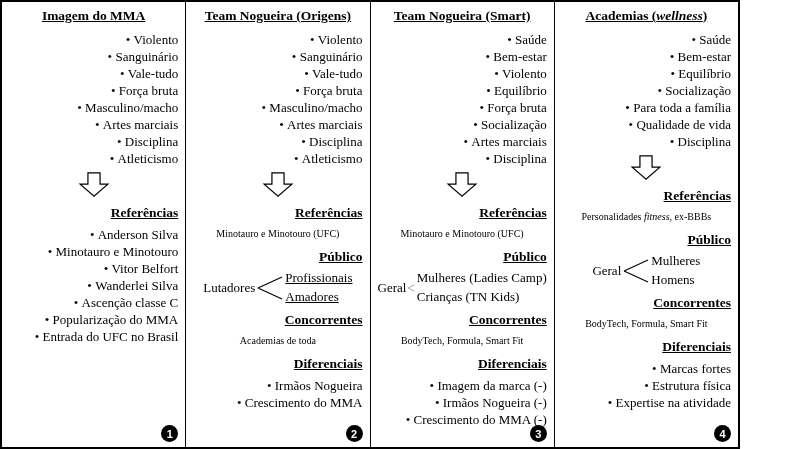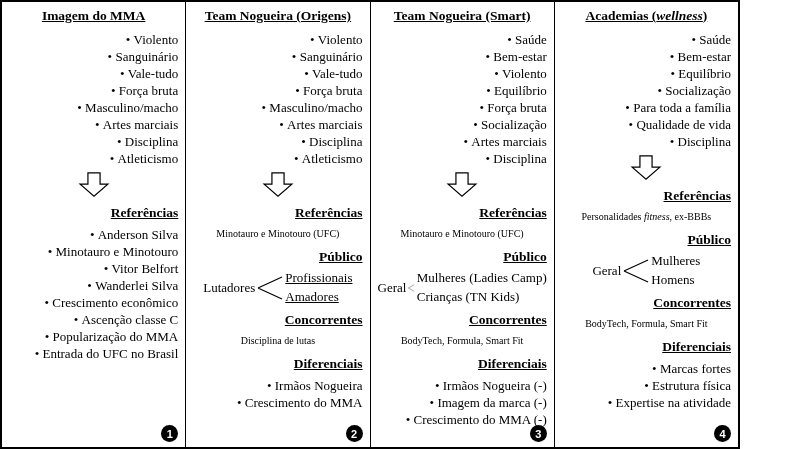--- a/index.html
+++ b/index.html
@@ -59,21 +59,20 @@
         </svg>
     </div>
     <div class="heading"><span class="u">Referências</span></div>
     <ul>
       <li>Anderson Silva</li>
       <li>Minotauro e Minotouro</li>
       <li>Vitor Belfort</li>
       <li>Wanderlei Silva</li>
     </ul>
     <ul>
-      <li>Crescimento econômico</li>
       <li>Ascenção classe C</li>
       <li>Popularização do MMA</li>
       <li>Entrada do UFC no Brasil</li>
     </ul>
     <div class="badge">1</div>
   </div>
 
   <div class="col">
     <div class="title"><span class="u">Team Nogueira (Origens)</span></div>
     <ul>
@@ -98,21 +97,21 @@
       <span class="fork-root">Lutadores</span>
       <svg class="fork-svg" width="26" height="32" viewBox="0 0 26 32">
           <path d="M1 16 L25 5 M1 16 L25 27" fill="none" stroke="#000" stroke-width="1.2"></path>
         </svg>
       <span class="fork-branches">
         <span class="u">Profissionais</span>
         <span class="u">Amadores</span>
       </span>
     </div>
     <div class="heading"><span class="u">Concorrentes</span></div>
-    <div class="ctext">Disciplina de lutas</div>
+    <div class="ctext">Academias de toda</div>
     <div class="heading"><span class="u">Diferenciais</span></div>
     <ul>
       <li>Irmãos Nogueira</li>
       <li>Crescimento do MMA</li>
     </ul>
     <div class="badge">2</div>
   </div>
 
   <div class="col">
     <div class="title"><span class="u">Team Nogueira (Smart)</span></div>
@@ -141,22 +140,22 @@
         </svg>
       <span class="fork-branches">
         <span>Mulheres (Ladies Camp)</span>
         <span>Crianças (TN Kids)</span>
       </span>
     </div>
     <div class="heading"><span class="u">Concorrentes</span></div>
     <div class="ctext">BodyTech, Formula, Smart Fit</div>
     <div class="heading"><span class="u">Diferenciais</span></div>
     <ul>
+      <li>Imagem da marca (-)</li>
       <li>Irmãos Nogueira (-)</li>
-      <li>Imagem da marca (-)</li>
       <li>Crescimento do MMA (-)</li>
     </ul>
     <div class="badge">3</div>
   </div>
 
   <div class="col">
     <div class="title"><span class="u"><span>Academias (</span><span class="it">wellness</span><span>)</span></span></div>
     <ul>
       <li>Saúde</li>
       <li>Bem-estar</li>

